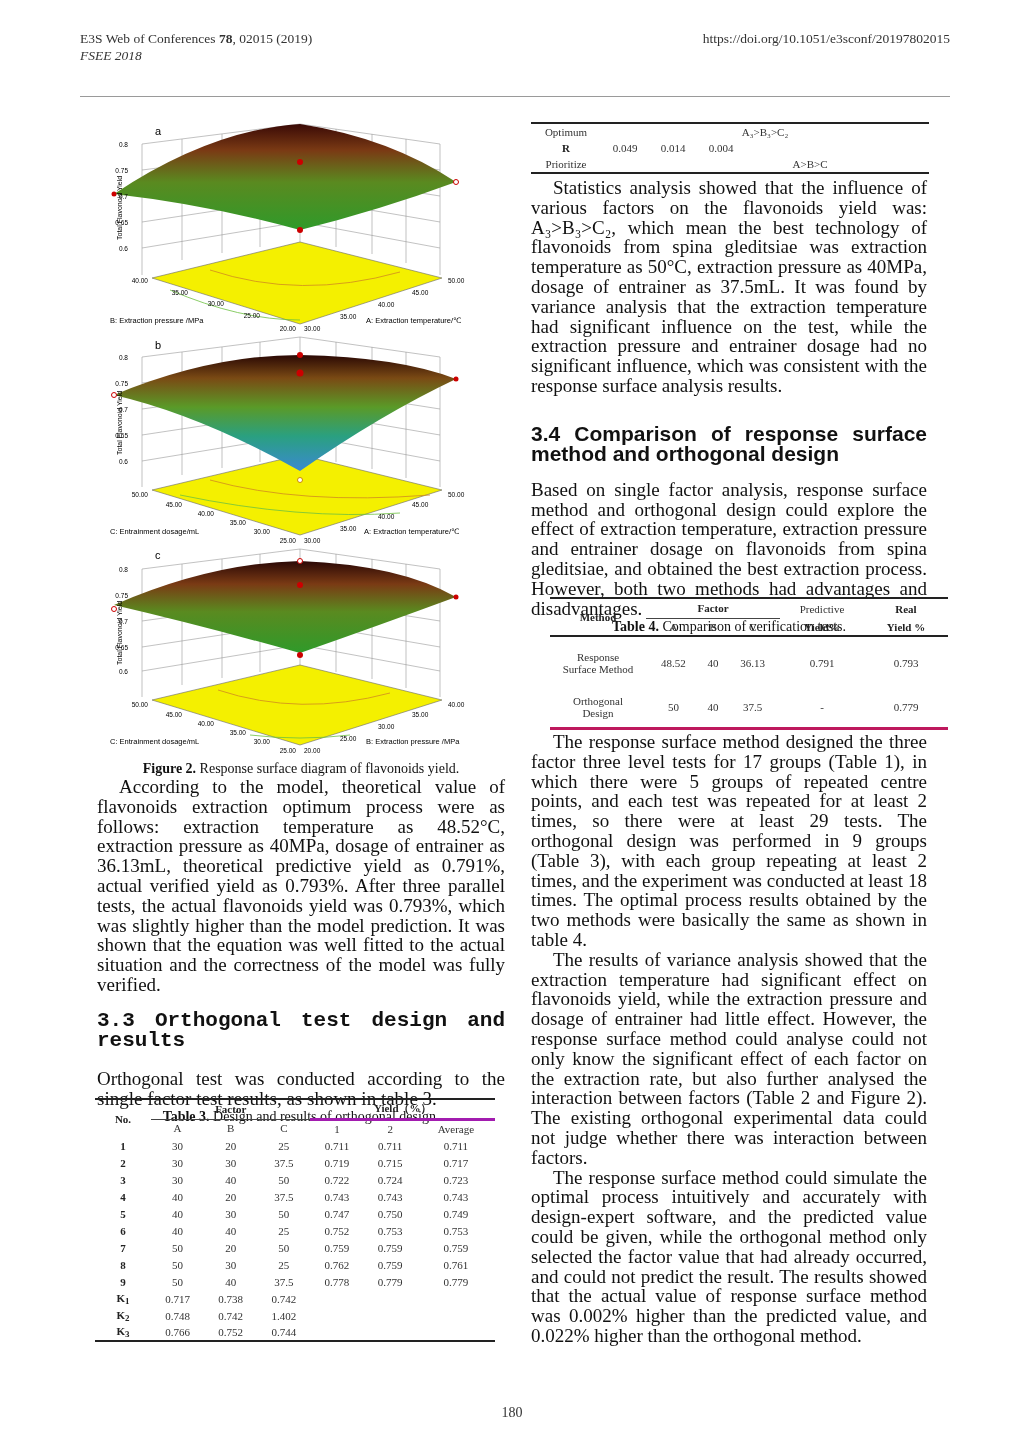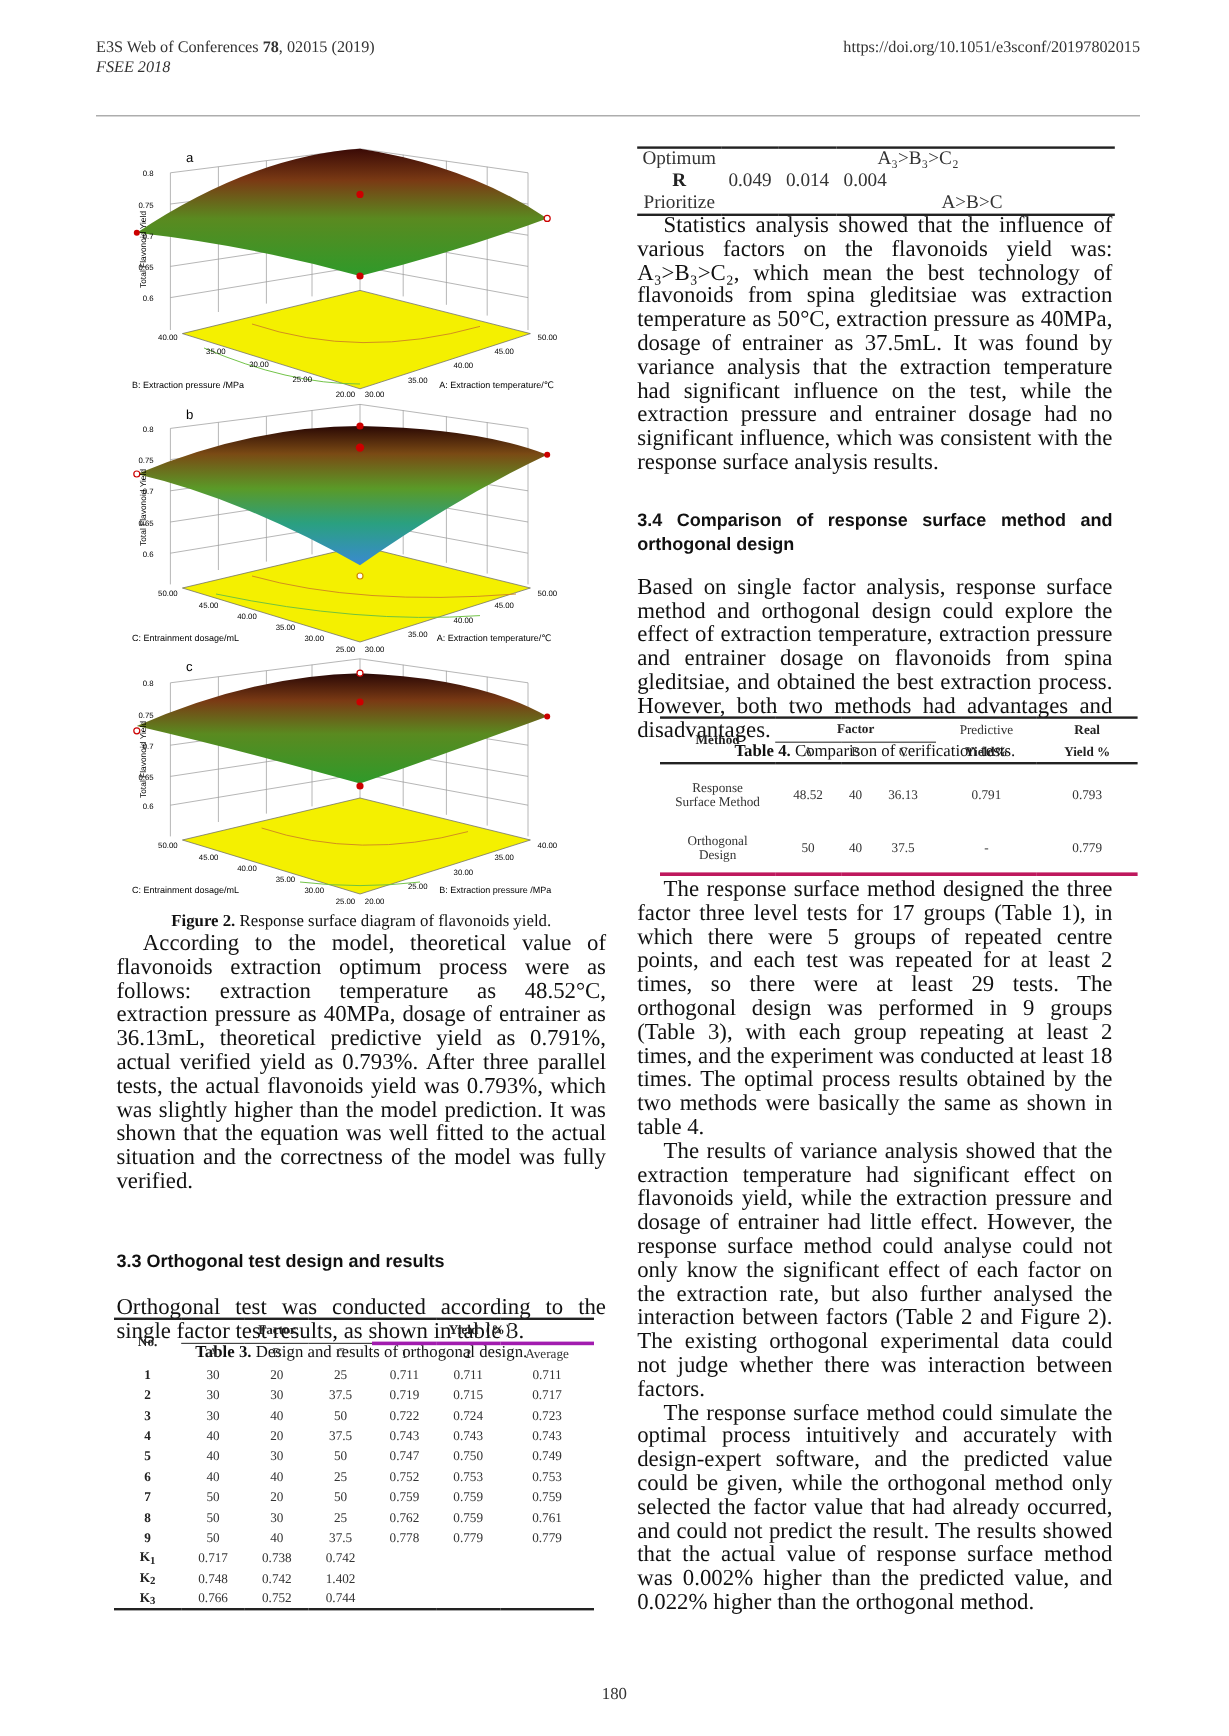--- a/index.html
+++ b/index.html
@@ -10,21 +10,21 @@
   .hdr-left { left:80px; top:30px; }
   .hdr-left i { font-style:italic; }
   .hdr-right { right:74px; top:30px; }
   .hdr-rule { left:80px; right:74px; top:96px; height:1px; background:#9a9a9a; }
   .col { position:absolute; width:408px; }
   .col-left { left:97px; }
   .col-right { left:531px; width:396px; }
   p.txt { margin:0; font-size:19px; line-height:19.8px; text-align:justify; }
   p.ind { text-indent:22px; }
   h3.sec { margin:0; font-family:"Liberation Sans","DejaVu Sans",sans-serif; font-weight:bold;
-           font-size:15px; line-height:20px; text-align:justify; }
+           font-size:21px; line-height:20px; text-align:justify; }
   .caption { font-size:14px; line-height:17px; text-align:center; }
   .caption b { font-weight:bold; }
   table.dt { border-collapse:collapse; font-size:11px; color:#333; width:100%; }
   table.dt td, table.dt th { padding:0; text-align:center; font-weight:normal; }
   table.dt th.b, table.dt td.b { font-weight:bold; color:#222; }
   .rule-thick { border-top:2px solid #222; }
   .chart { position:absolute; left:100px; width:380px; }
   .chart svg text { font-family:"Liberation Sans","DejaVu Sans",sans-serif; }
   .pagenum { left:0; right:0; top:1405px; text-align:center; font-size:14px; color:#333; }
   sub { font-size:9px; vertical-align:-2px; }
@@ -224,21 +224,21 @@
     <text x="278" y="184" font-size="6.5">30.00</text>
     <text x="312" y="172" font-size="6.5">35.00</text>
     <text x="348" y="162" font-size="6.5">40.00</text>
     <text x="266" y="199" font-size="7.5">B: Extraction pressure /MPa</text>
   </svg>
 </div>
 
 <div class="col col-left" style="top:760px;">
   <div class="caption"><b>Figure 2.</b><span>  Response surface diagram of flavonoids yield.</span></div>
   <p class="txt ind">According to the model, theoretical value of flavonoids extraction optimum process were as follows: extraction temperature as 48.52°C, extraction pressure as 40MPa, dosage of entrainer as 36.13mL, theoretical predictive yield as 0.791%, actual verified yield as 0.793%. After three parallel tests, the actual flavonoids yield was 0.793%, which was slightly higher than the model prediction. It was shown that the equation was well fitted to the actual situation and the correctness of the model was fully verified.</p>
-  <h3 class="sec" style="margin-top:47px;">3.3 Orthogonal test design and results</h3>
+  <h3 class="sec" style="margin-top:16px;font-family:Liberation Mono, monospace;">3.3 Orthogonal test design and results</h3>
   <p class="txt" style="margin-top:18px;">Orthogonal test was conducted according to the single factor test results, as shown in table 3.</p>
   <div class="caption"><b>Table 3.</b><span> Design and results of orthogonal design.</span></div>
 </div>
 
 <div class="abs" style="left:95px;top:1098px;width:400px;">
   <table class="dt" id="t3">
     <tbody>
         <tr class="rule-thick" style="height:20px;">
       <th class="b" rowspan="2" style="width:56px;vertical-align:middle;">No.</th>
       <th class="b" colspan="3" style="border-bottom:1px solid #444;">Factor</th>
@@ -360,21 +360,21 @@
           <td>0.744</td>
           <td></td>
           <td></td>
           <td></td>
         </tr>
       </tbody>
   </table>
 </div>
 
 <div class="abs" style="left:531px;top:122px;width:398px;">
-  <table class="dt" style="font-size:16px;">
+  <table class="dt" style="font-size:11px;">
     <tbody>
         <tr class="rule-thick" style="height:17px;">
       <td style="width:70px;">Optimum</td>
       <td colspan="4" style="text-align:center;">A₃&gt;B₃&gt;C₂</td>
     </tr>
     <tr style="height:16px;">
       <td class="b">R</td>
       <td style="width:48px;">0.049</td>
       <td style="width:48px;">0.014</td>
       <td style="width:48px;">0.004</td>

